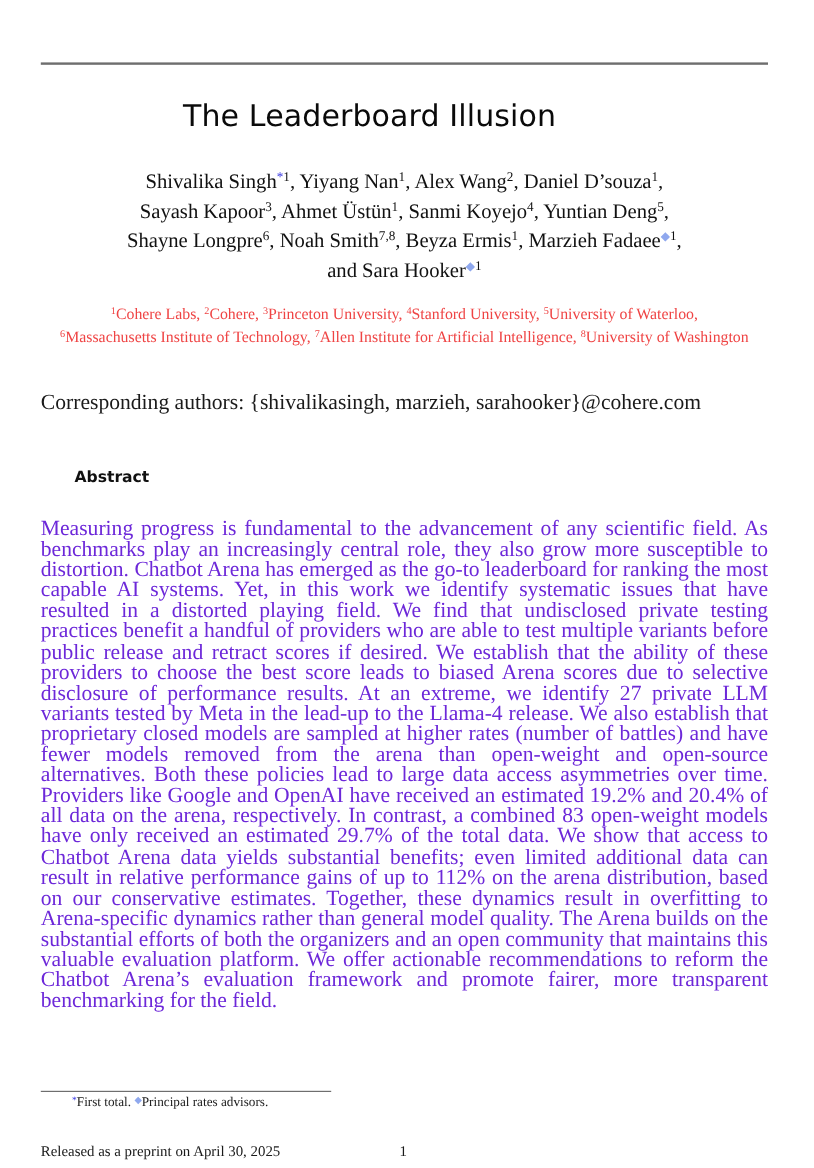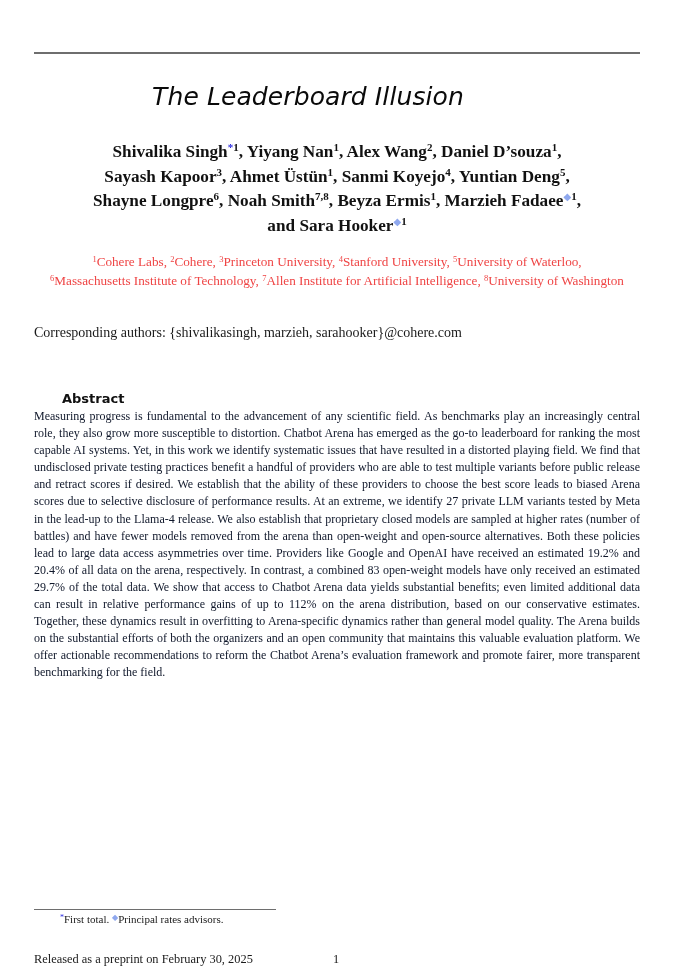--- a/index.html
+++ b/index.html
@@ -8,50 +8,50 @@
     font-family: "DejaVu Serif", "Liberation Serif", serif;
     color: #111;
   }
   .top-rule {
     position: absolute; left: 34px; top: 52px; width: 606px; height: 2px;
     background: #6e6e6e;
   }
   .title {
     position: absolute; left: 0; top: 82px; width: 616px; text-align: center;
     font-family: "DejaVu Sans", "Liberation Sans", sans-serif;
-    font-size: 25px; font-weight: normal; letter-spacing: 0.1px; color: #0a0a0a; font-style: italic;
+    font-size: 25px; font-weight: normal; letter-spacing: 0.1px; color: #0a0a0a;
   }
   .authors {
     position: absolute; left: 34px; top: 140px; width: 606px; text-align: center;
     font-family: "Liberation Serif", "DejaVu Serif", serif;
-    font-weight: bold; font-size: 17.2px; line-height: 24.5px; color: #111;
+    font-weight: normal; font-size: 17.2px; line-height: 24.5px; color: #111;
   }
   .authors sup { font-size: 11px; line-height: 0; vertical-align: 6px; }
   .mark-star { color: #2a2ae0; }
   .mark-diamond { color: #8fa8ee; font-size: 10px; }
   .affil {
     position: absolute; left: 34px; top: 253px; width: 606px; text-align: center;
     font-family: "Liberation Serif", "DejaVu Serif", serif;
     font-size: 13.2px; line-height: 18.5px; color: #ef4444;
   }
   .affil sup { font-size: 8.5px; line-height: 0; vertical-align: 4px; }
   .corr {
     position: absolute; left: 34px; top: 325px; width: 606px;
     font-family: "Liberation Serif", "DejaVu Serif", serif;
-    font-size: 14px; color: #1a1a1a;
+    font-size: 18px; color: #1a1a1a;
   }
   .abstract-heading {
     position: absolute; left: 34px; top: 391px;
     font-family: "DejaVu Sans", "Liberation Sans", sans-serif;
     font-weight: bold; font-size: 13px; color: #111; margin-left: 28px;
   }
   .abstract {
-    position: absolute; left: 34px; top: 408px; width: 606px;
+    position: absolute; left: 34px; top: 432px; width: 606px;
     font-family: "Liberation Serif", "DejaVu Serif", serif;
-    font-size: 12px; line-height: 17.1px; text-align: justify; color: #0f172a;
+    font-size: 18px; line-height: 17.1px; text-align: justify; color: #6d28d9;
     margin: 0;
   }
   .foot-rule {
     position: absolute; left: 34px; top: 909px; width: 242px; height: 1px;
     background: #6e6e6e;
   }
   .footnote {
     position: absolute; left: 60px; top: 913px;
     font-family: "Liberation Serif", "DejaVu Serif", serif;
     font-size: 11px; color: #1a1a1a;
@@ -85,14 +85,14 @@
 
 <p class="abstract">Measuring progress is fundamental to the advancement of any scientific field. As benchmarks play an increasingly central role, they also grow more susceptible to distortion. Chatbot Arena has emerged as the go-to leaderboard for ranking the most capable AI systems. Yet, in this work we identify systematic issues that have resulted in a distorted playing field. We find that undisclosed private testing practices benefit a handful of providers who are able to test multiple variants before public release and retract scores if desired. We establish that the ability of these providers to choose the best score leads to biased Arena scores due to selective disclosure of performance results. At an extreme, we identify 27 private LLM variants tested by Meta in the lead-up to the Llama-4 release. We also establish that proprietary closed models are sampled at higher rates (number of battles) and have fewer models removed from the arena than open-weight and open-source alternatives. Both these policies lead to large data access asymmetries over time. Providers like Google and OpenAI have received an estimated 19.2% and 20.4% of all data on the arena, respectively. In contrast, a combined 83 open-weight models have only received an estimated 29.7% of the total data. We show that access to Chatbot Arena data yields substantial benefits; even limited additional data can result in relative performance gains of up to 112% on the arena distribution, based on our conservative estimates. Together, these dynamics result in overfitting to Arena-specific dynamics rather than general model quality. The Arena builds on the substantial efforts of both the organizers and an open community that maintains this valuable evaluation platform. We offer actionable recommendations to reform the Chatbot Arena’s evaluation framework and promote fairer, more transparent benchmarking for the field.</p>
 
 <div class="foot-rule"></div>
 
 <div class="footnote">
   <sup class="mark-star">*</sup><span>First total.</span>
   <sup class="mark-diamond">◆</sup><span>Principal rates advisors.</span>
 </div>
 
-<div class="footer-left">Released as a preprint on February 30, 2025</div>
+<div class="footer-left">Released as a preprint on April 30, 2025</div>
 <div class="footer-page">1</div>
 
 </body></html>

